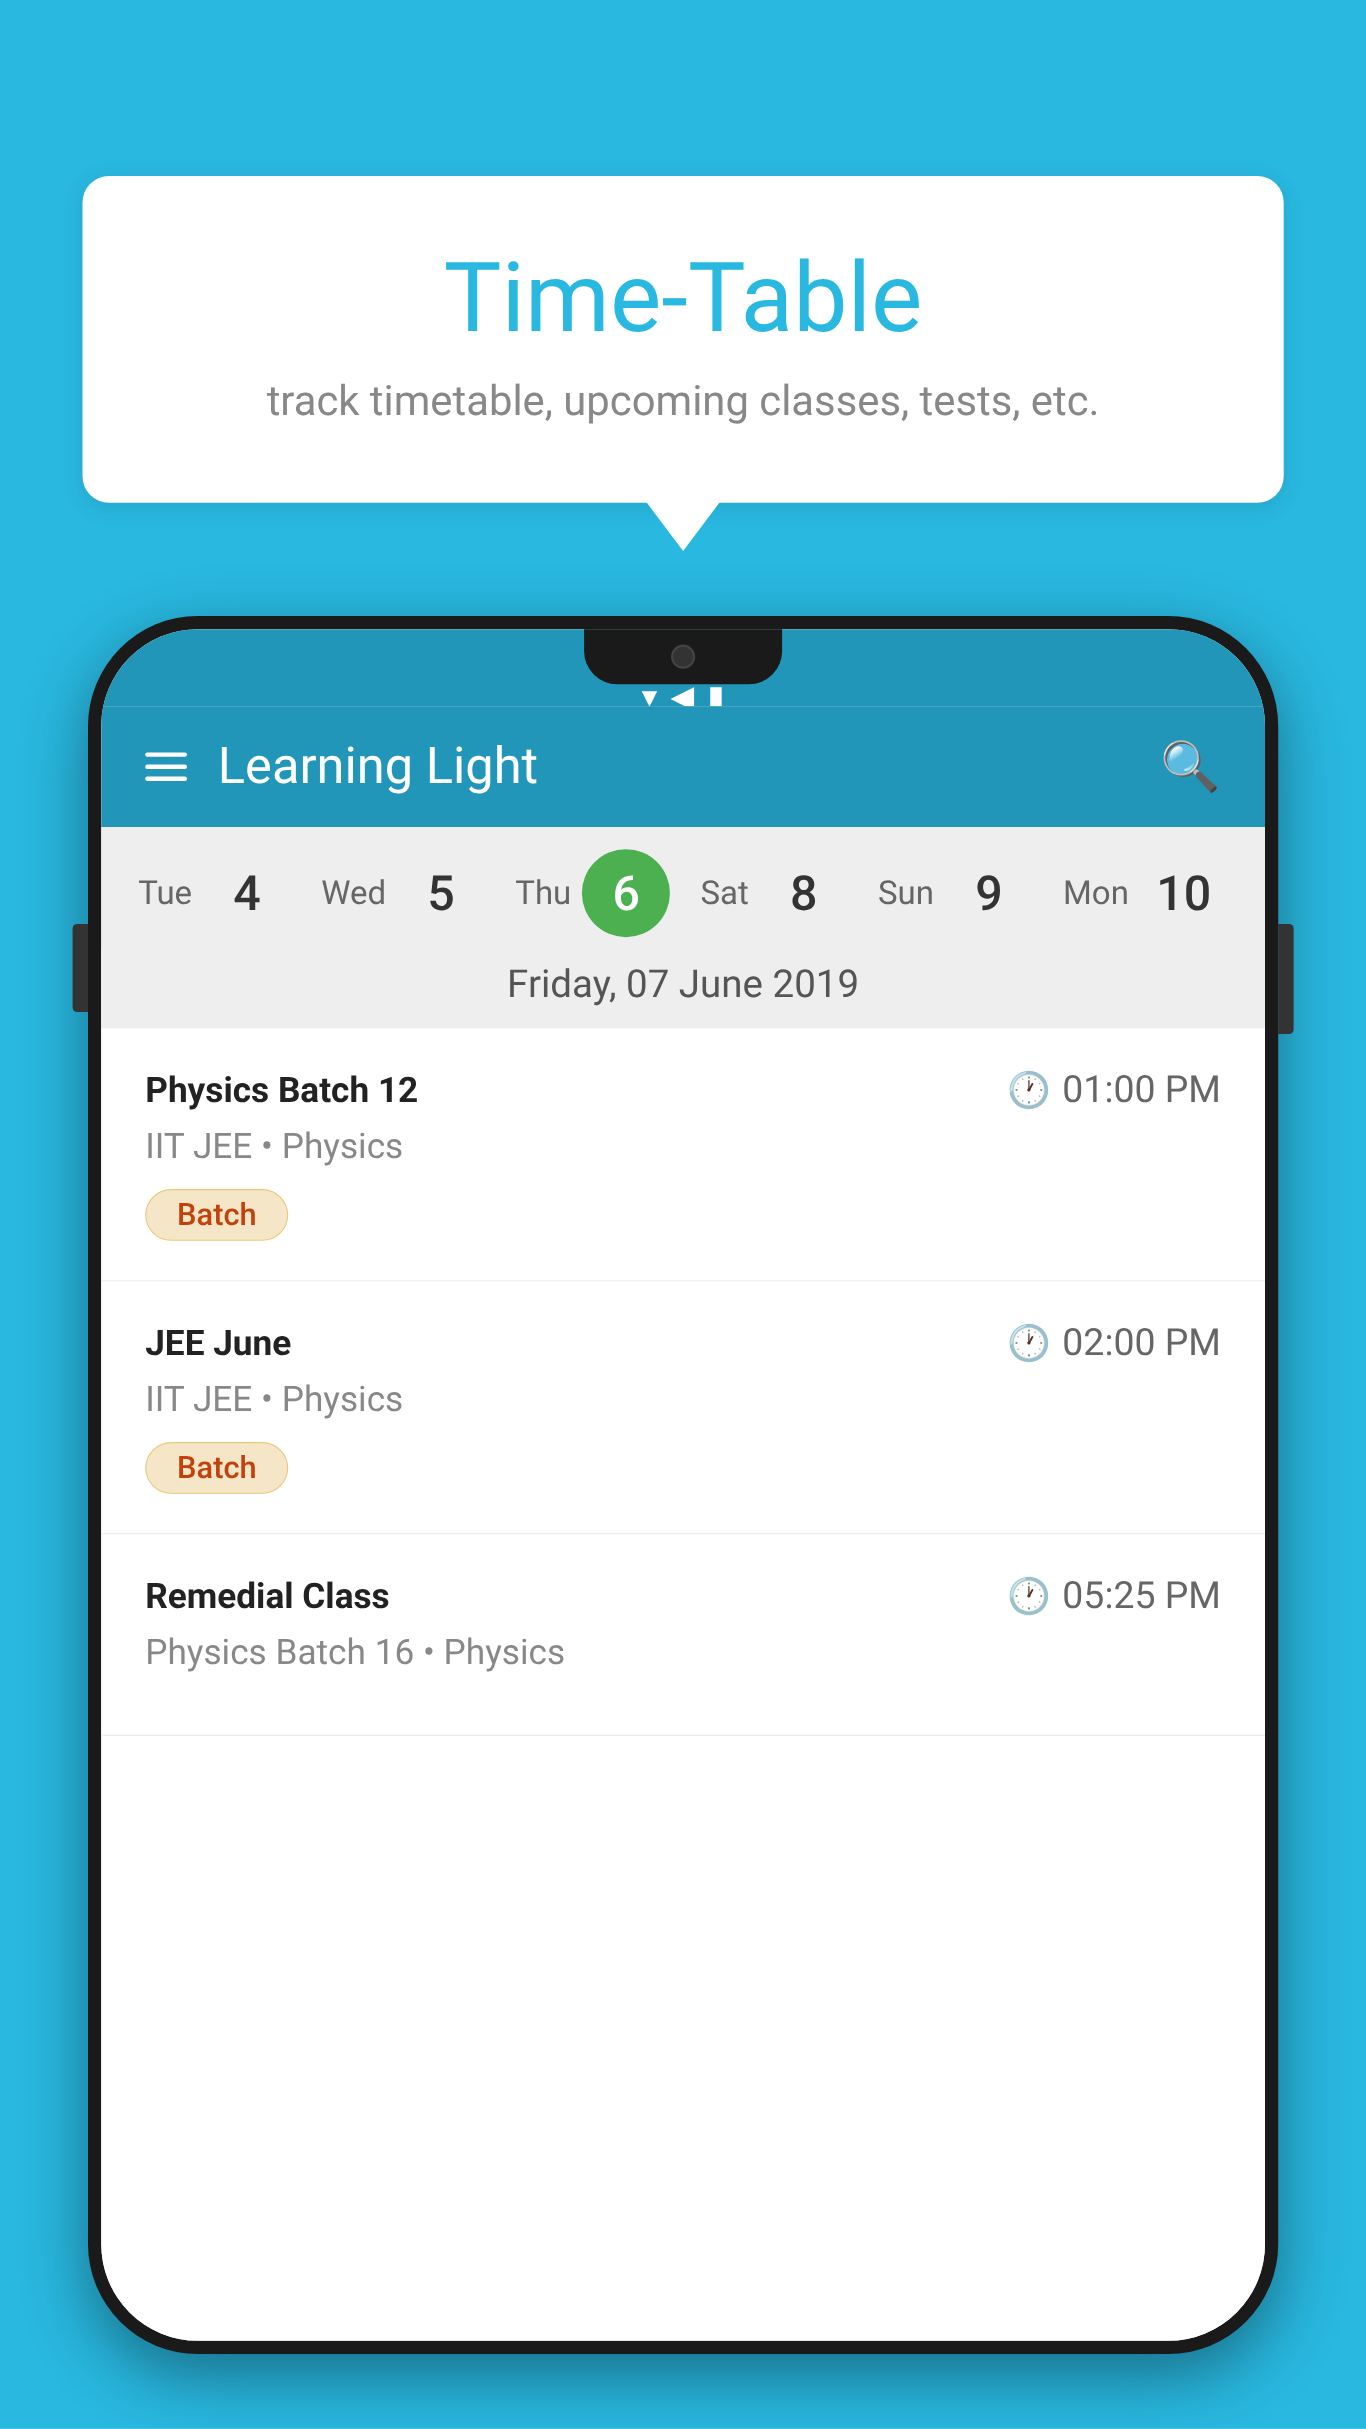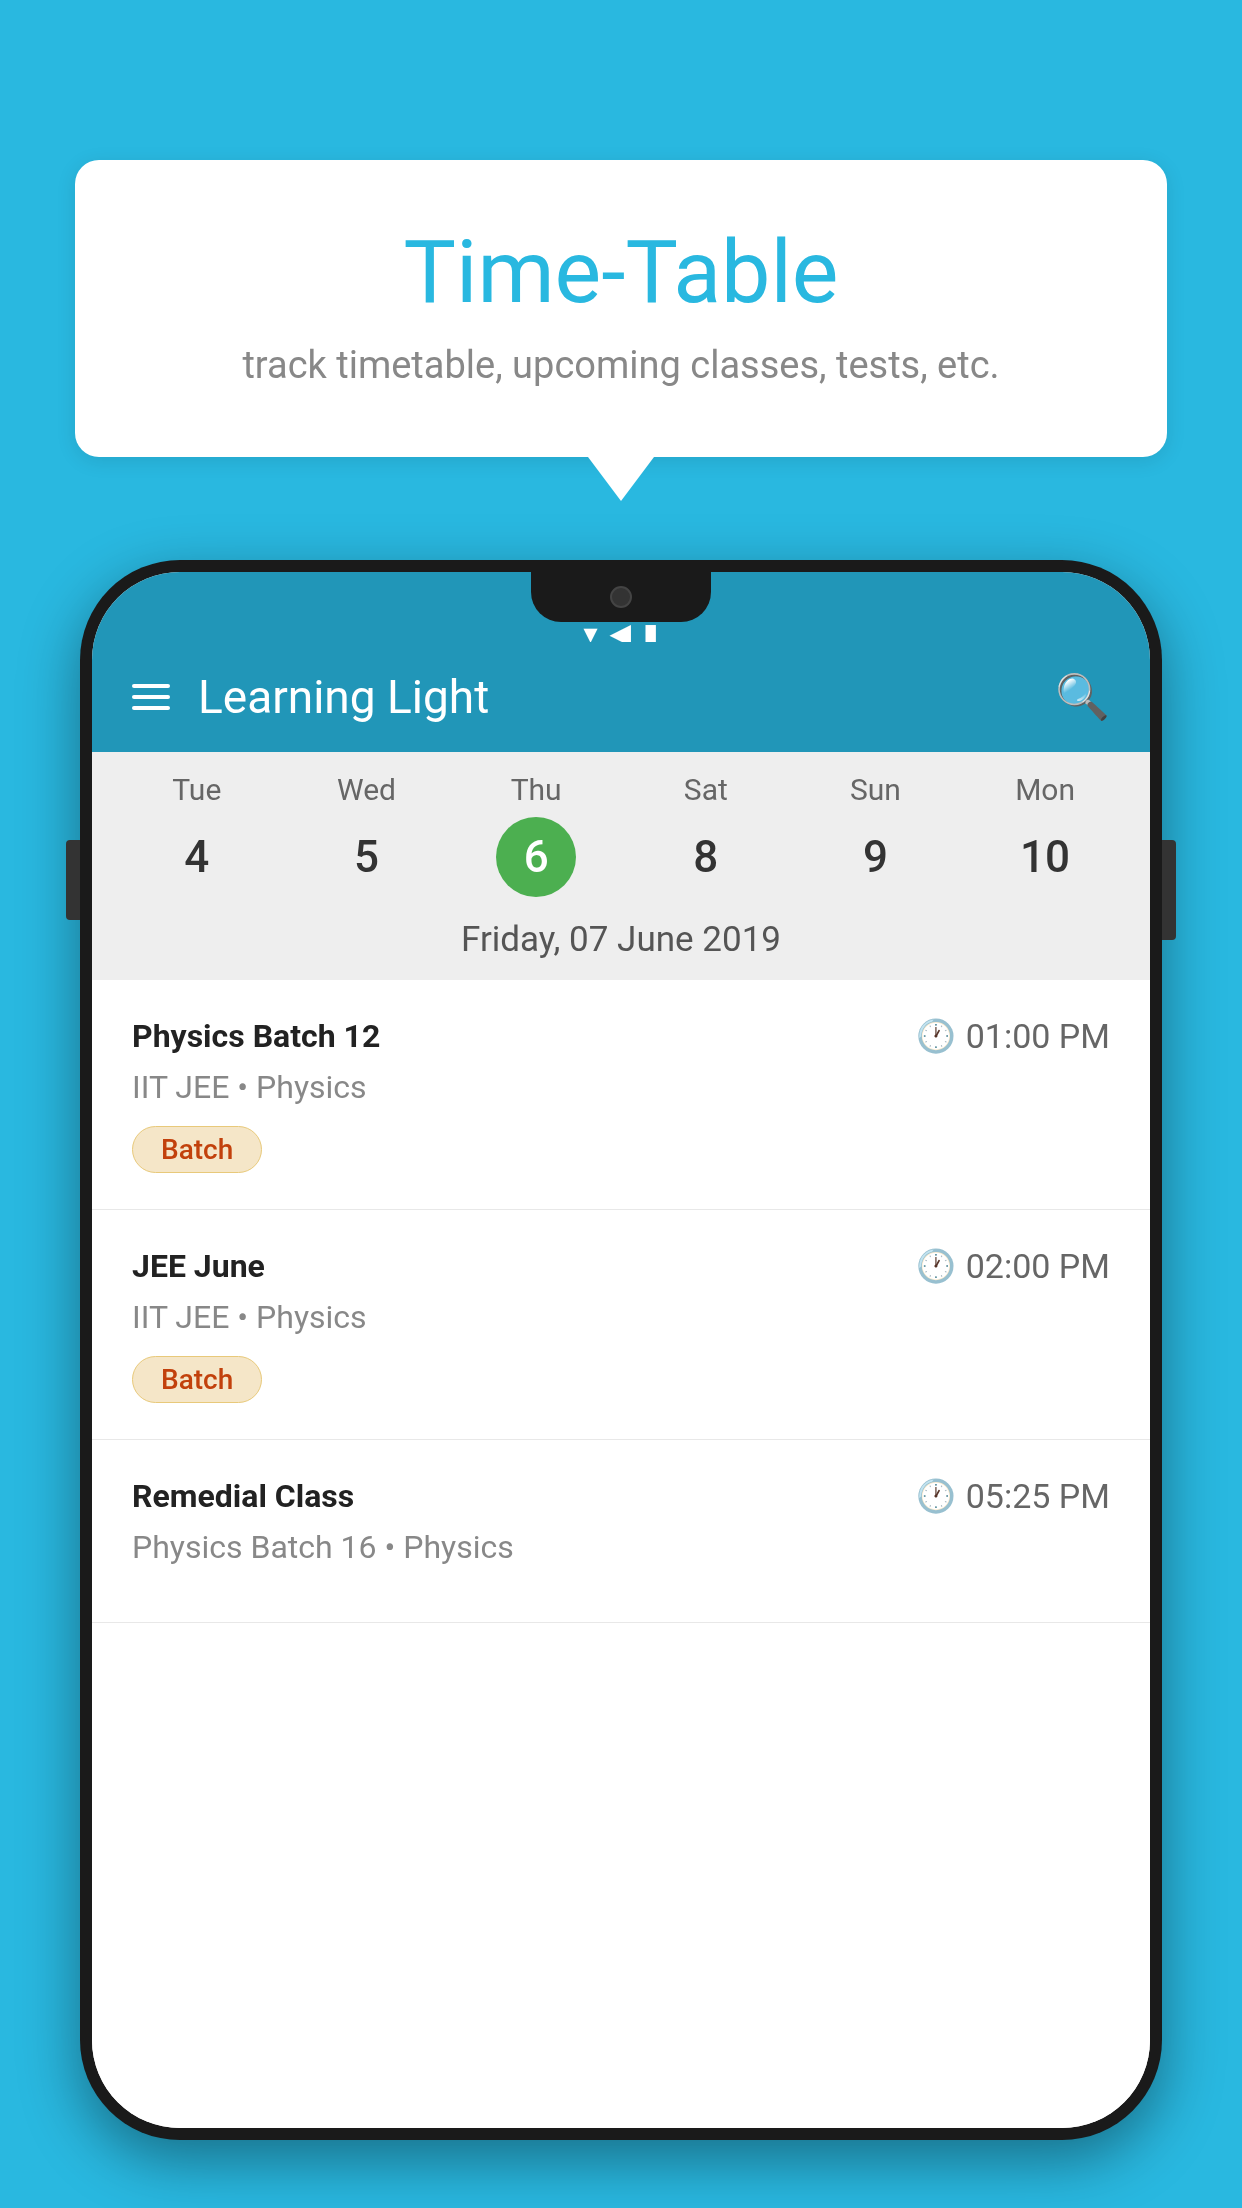--- a/index.html
+++ b/index.html
@@ -184,21 +184,21 @@
 
     .days-row {
       display: flex;
       justify-content: space-around;
       padding: 0 20px;
       margin-bottom: 10px;
     }
 
     .day-col {
       display: flex;
-      flex-direction: column;
+      flex-direction: row;
       align-items: center;
       gap: 10px;
       min-width: 120px;
     }
 
     .day-name {
       font-size: 30px;
       color: #666;
       font-weight: 400;
     }

